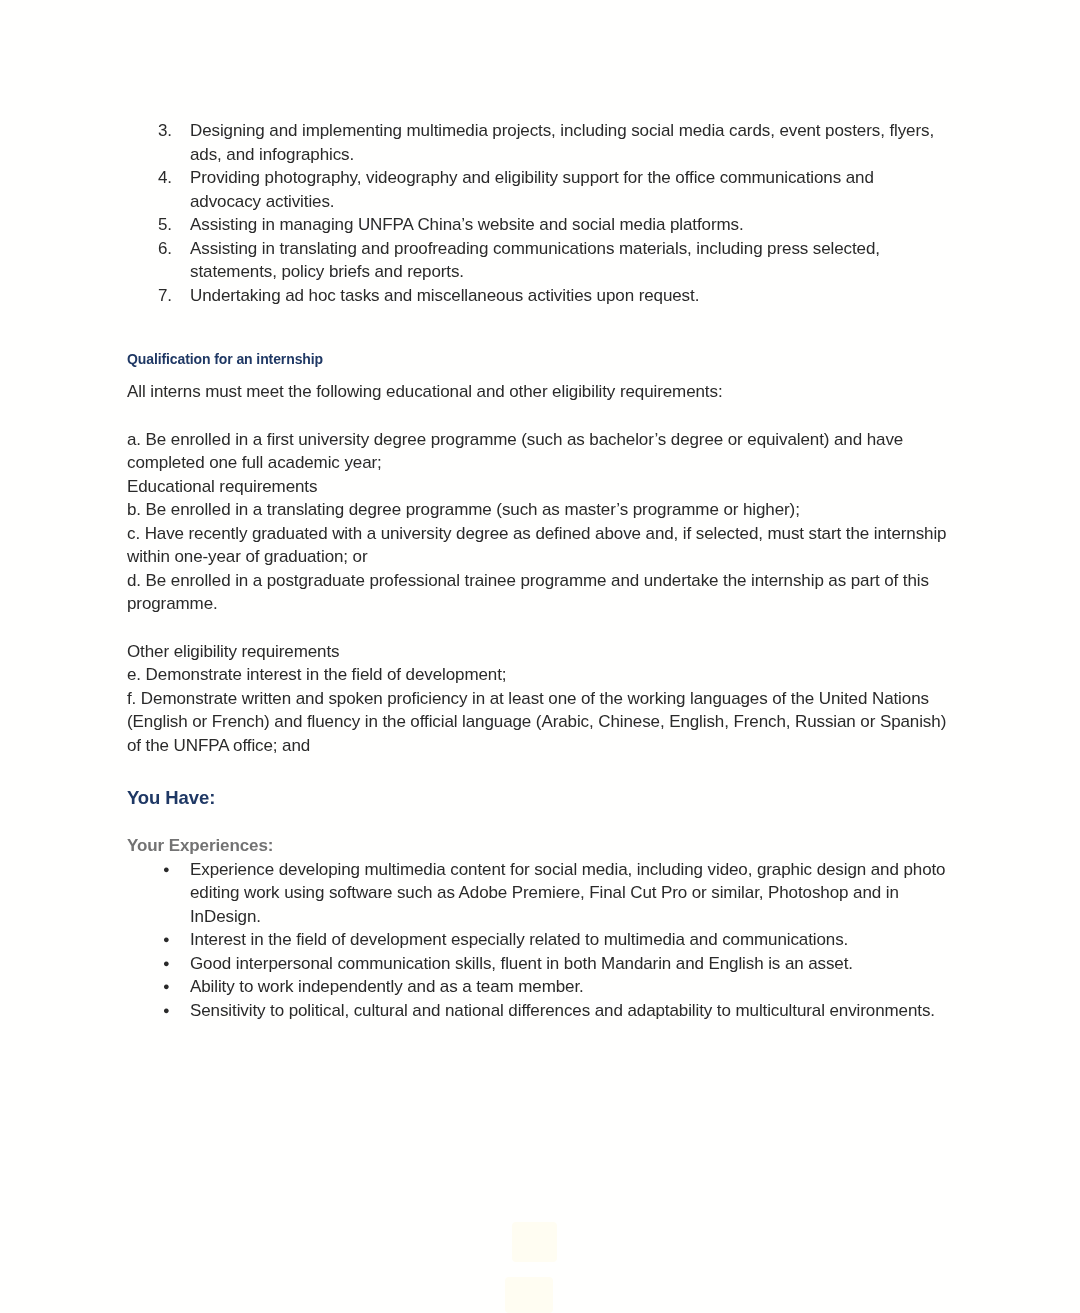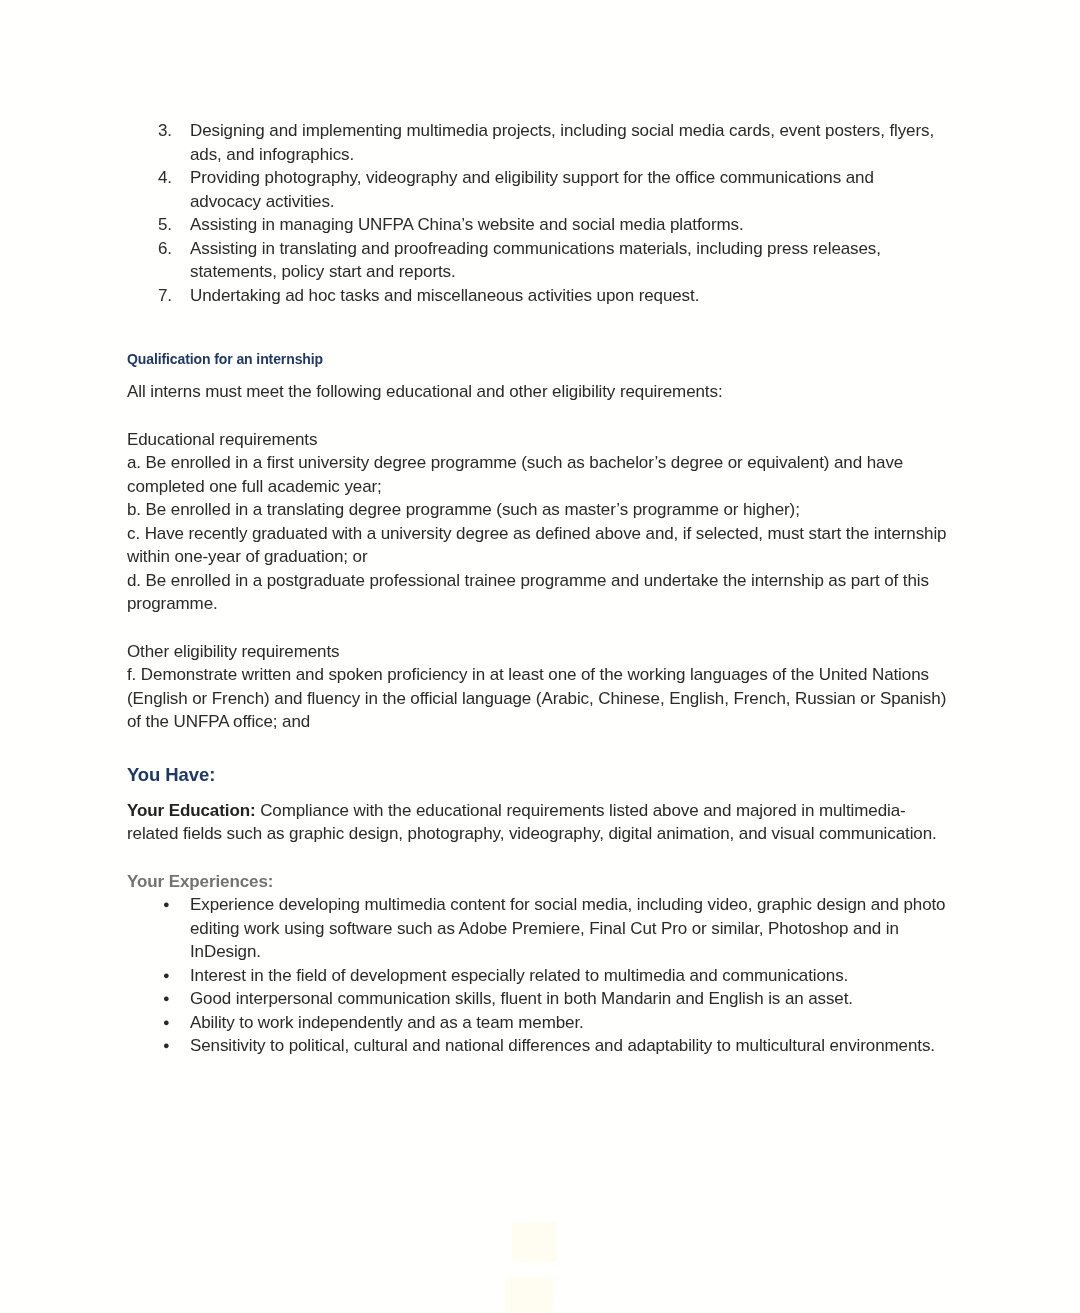--- a/index.html
+++ b/index.html
@@ -125,49 +125,47 @@
       <div class="num-item">
         <div class="num-col">4.</div>
         <div class="num-text">Providing photography, videography and eligibility support for the office communications and advocacy activities.</div>
       </div>
       <div class="num-item">
         <div class="num-col">5.</div>
         <div class="num-text">Assisting in managing UNFPA China’s website and social media platforms.</div>
       </div>
       <div class="num-item">
         <div class="num-col">6.</div>
-        <div class="num-text">Assisting in translating and proofreading communications materials, including press releases, statements, policy start and reports.</div>
+        <div class="num-text">Assisting in translating and proofreading communications materials, including press selected, statements, policy briefs and reports.</div>
       </div>
       <div class="num-item">
         <div class="num-col">7.</div>
         <div class="num-text">Undertaking ad hoc tasks and miscellaneous activities upon request.</div>
       </div>
     </div>
 
     <div class="section-heading">Qualification for an internship</div>
     <div class="intro-para">All interns must meet the following educational and other eligibility requirements:</div>
 
     <div class="req-block">
+      <div class="req-line">a. Be enrolled in a first university degree programme (such as bachelor’s degree or equivalent) and have completed one full academic year;</div>
       <div class="req-line">Educational requirements</div>
-      <div class="req-line">a. Be enrolled in a first university degree programme (such as bachelor’s degree or equivalent) and have completed one full academic year;</div>
       <div class="req-line">b. Be enrolled in a translating degree programme (such as master’s programme or higher);</div>
       <div class="req-line">c. Have recently graduated with a university degree as defined above and, if selected, must start the internship within one-year of graduation; or</div>
       <div class="req-line">d. Be enrolled in a postgraduate professional trainee programme and undertake the internship as part of this programme.</div>
     </div>
 
     <div class="req-block">
       <div class="req-line">Other eligibility requirements</div>
+      <div class="req-line">e. Demonstrate interest in the field of development;</div>
       <div class="req-line">f. Demonstrate written and spoken proficiency in at least one of the working languages of the United Nations (English or French) and fluency in the official language (Arabic, Chinese, English, French, Russian or Spanish) of the UNFPA office; and</div>
     </div>
 
     <div class="you-have-heading">You Have:</div>
 
-    <div class="education-para">
-      <span class="inline-label">Your Education:</span><span> Compliance with the educational requirements listed above and majored in multimedia-related fields such as graphic design, photography, videography, digital animation, and visual communication.</span>
-    </div>
 
     <div class="experiences-block">
       <div class="experiences-label">Your Experiences:</div>
       <div>
         <div class="bullet-item">
           <div class="bullet-col">●</div>
           <div class="bullet-text">Experience developing multimedia content for social media, including video, graphic design and photo editing work using software such as Adobe Premiere, Final Cut Pro or similar, Photoshop and in InDesign.</div>
         </div>
         <div class="bullet-item">
           <div class="bullet-col">●</div>

